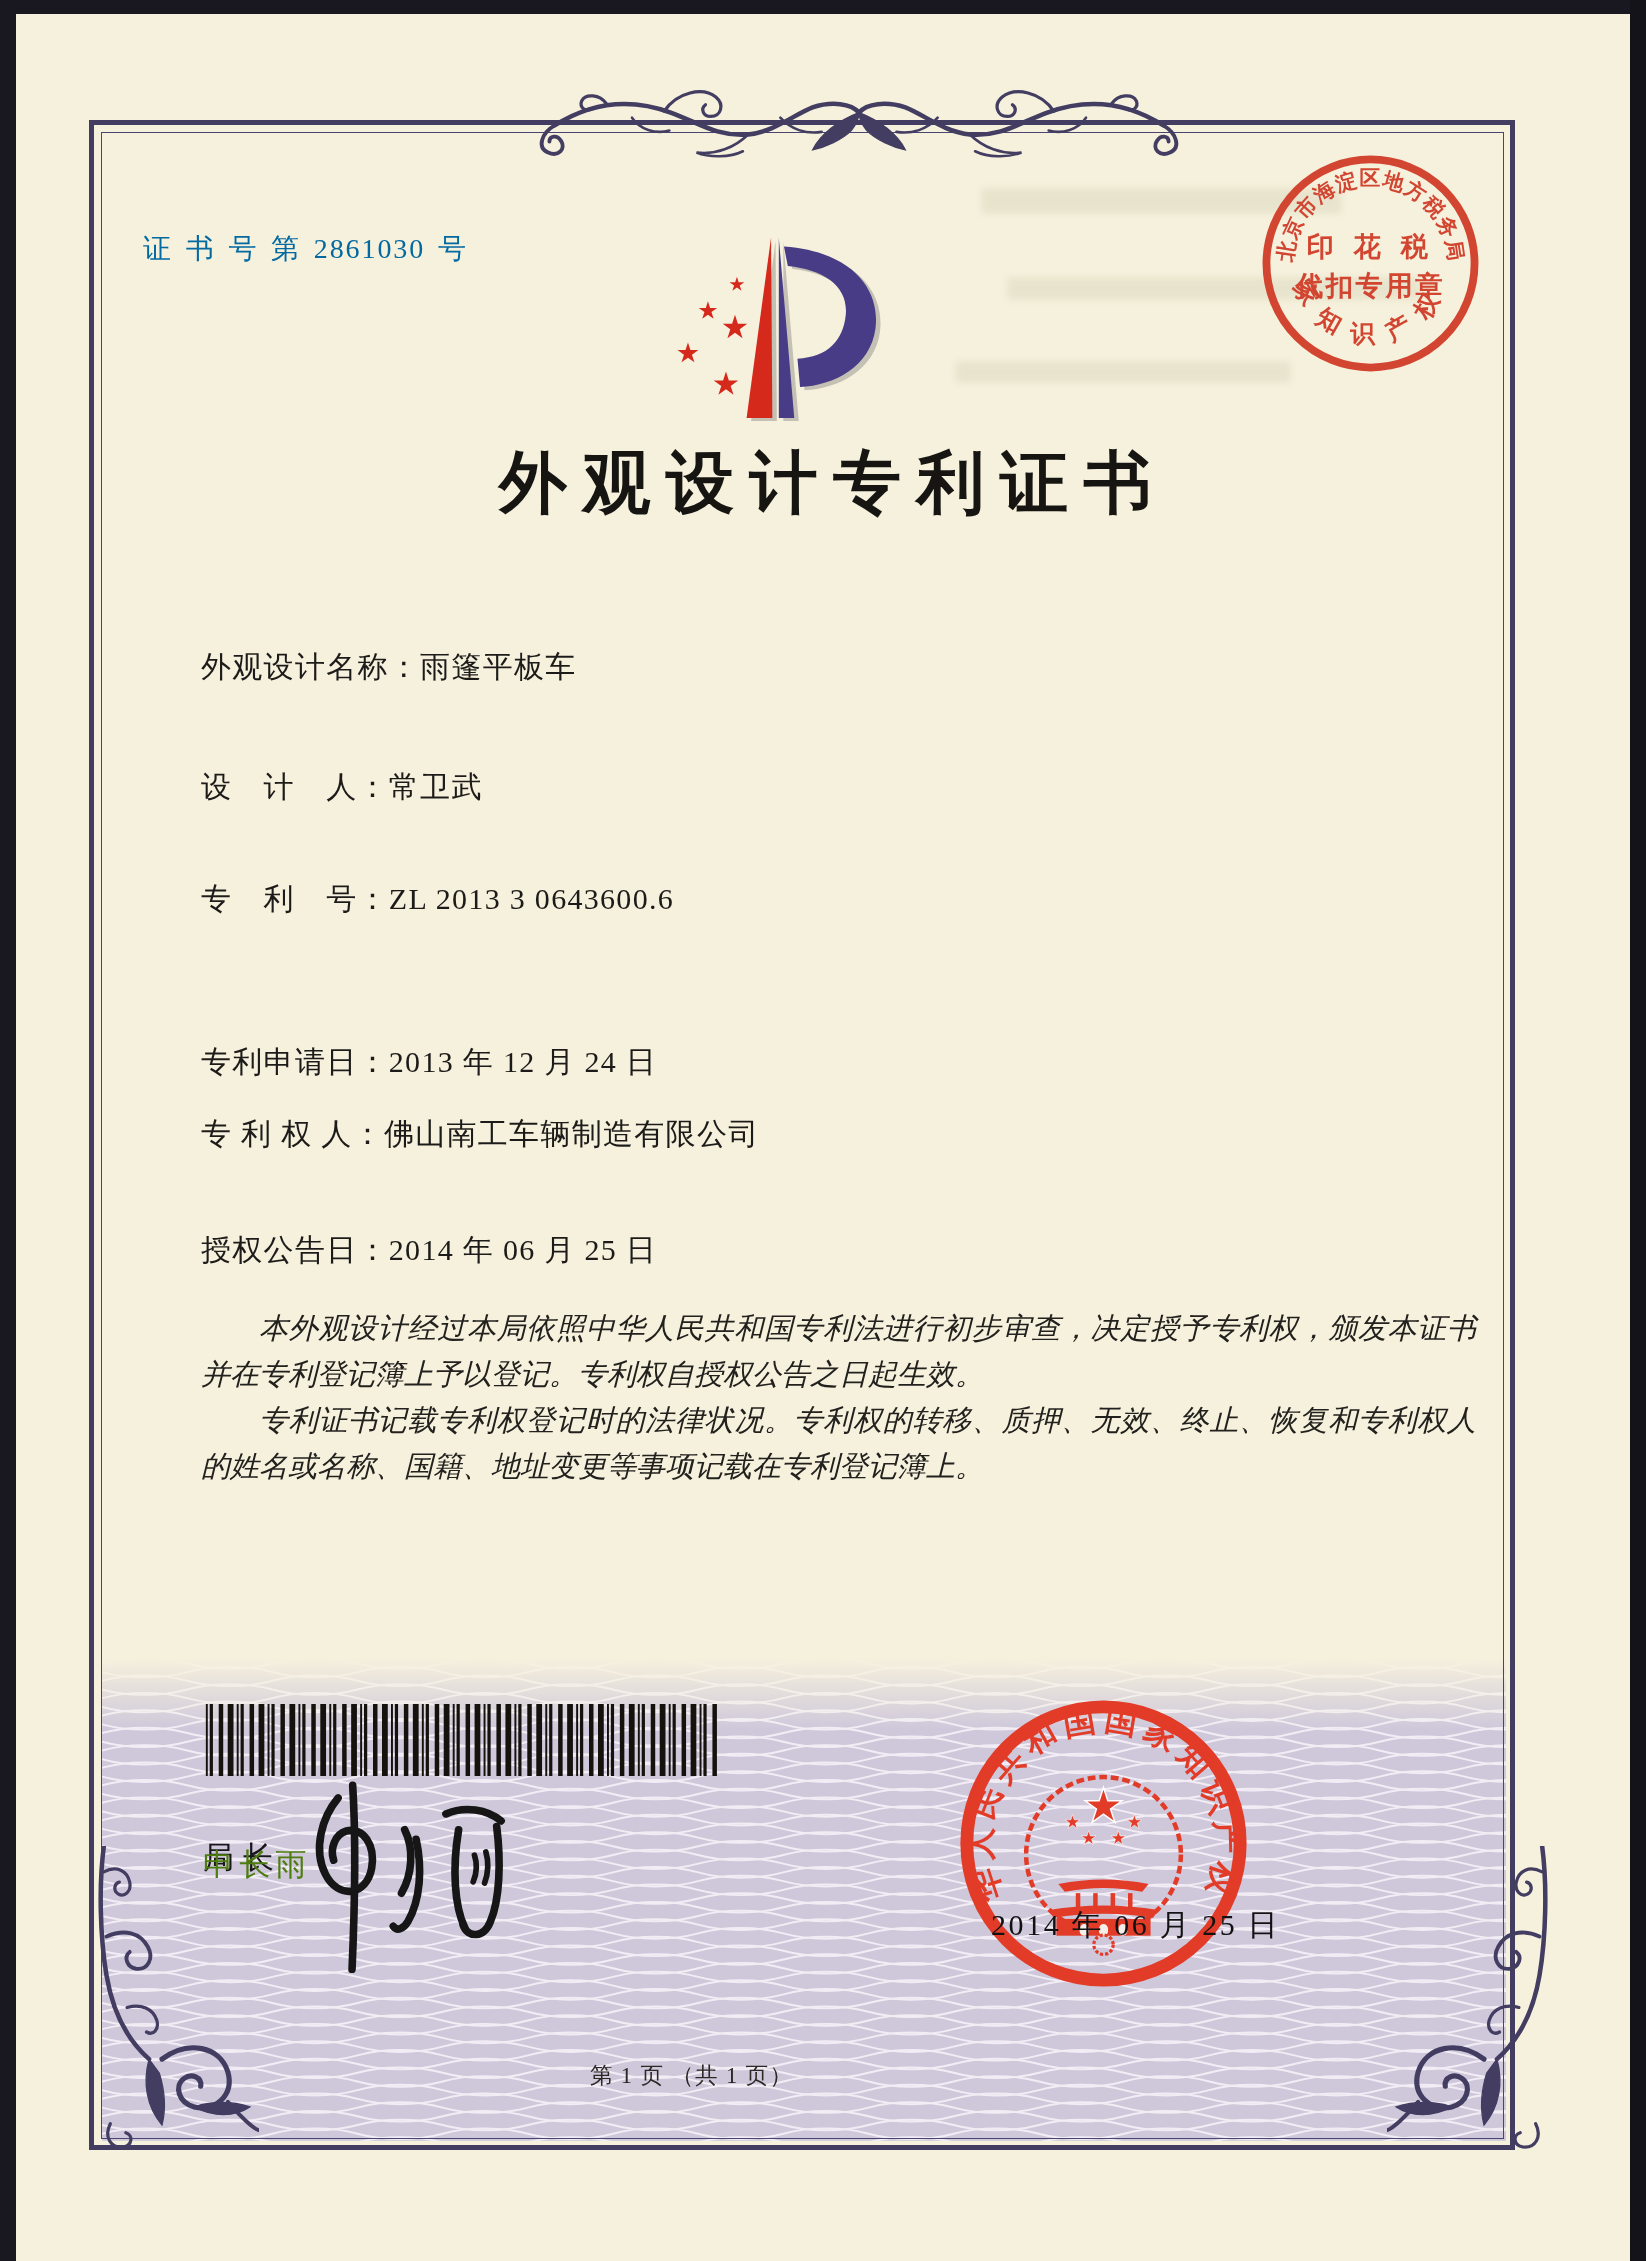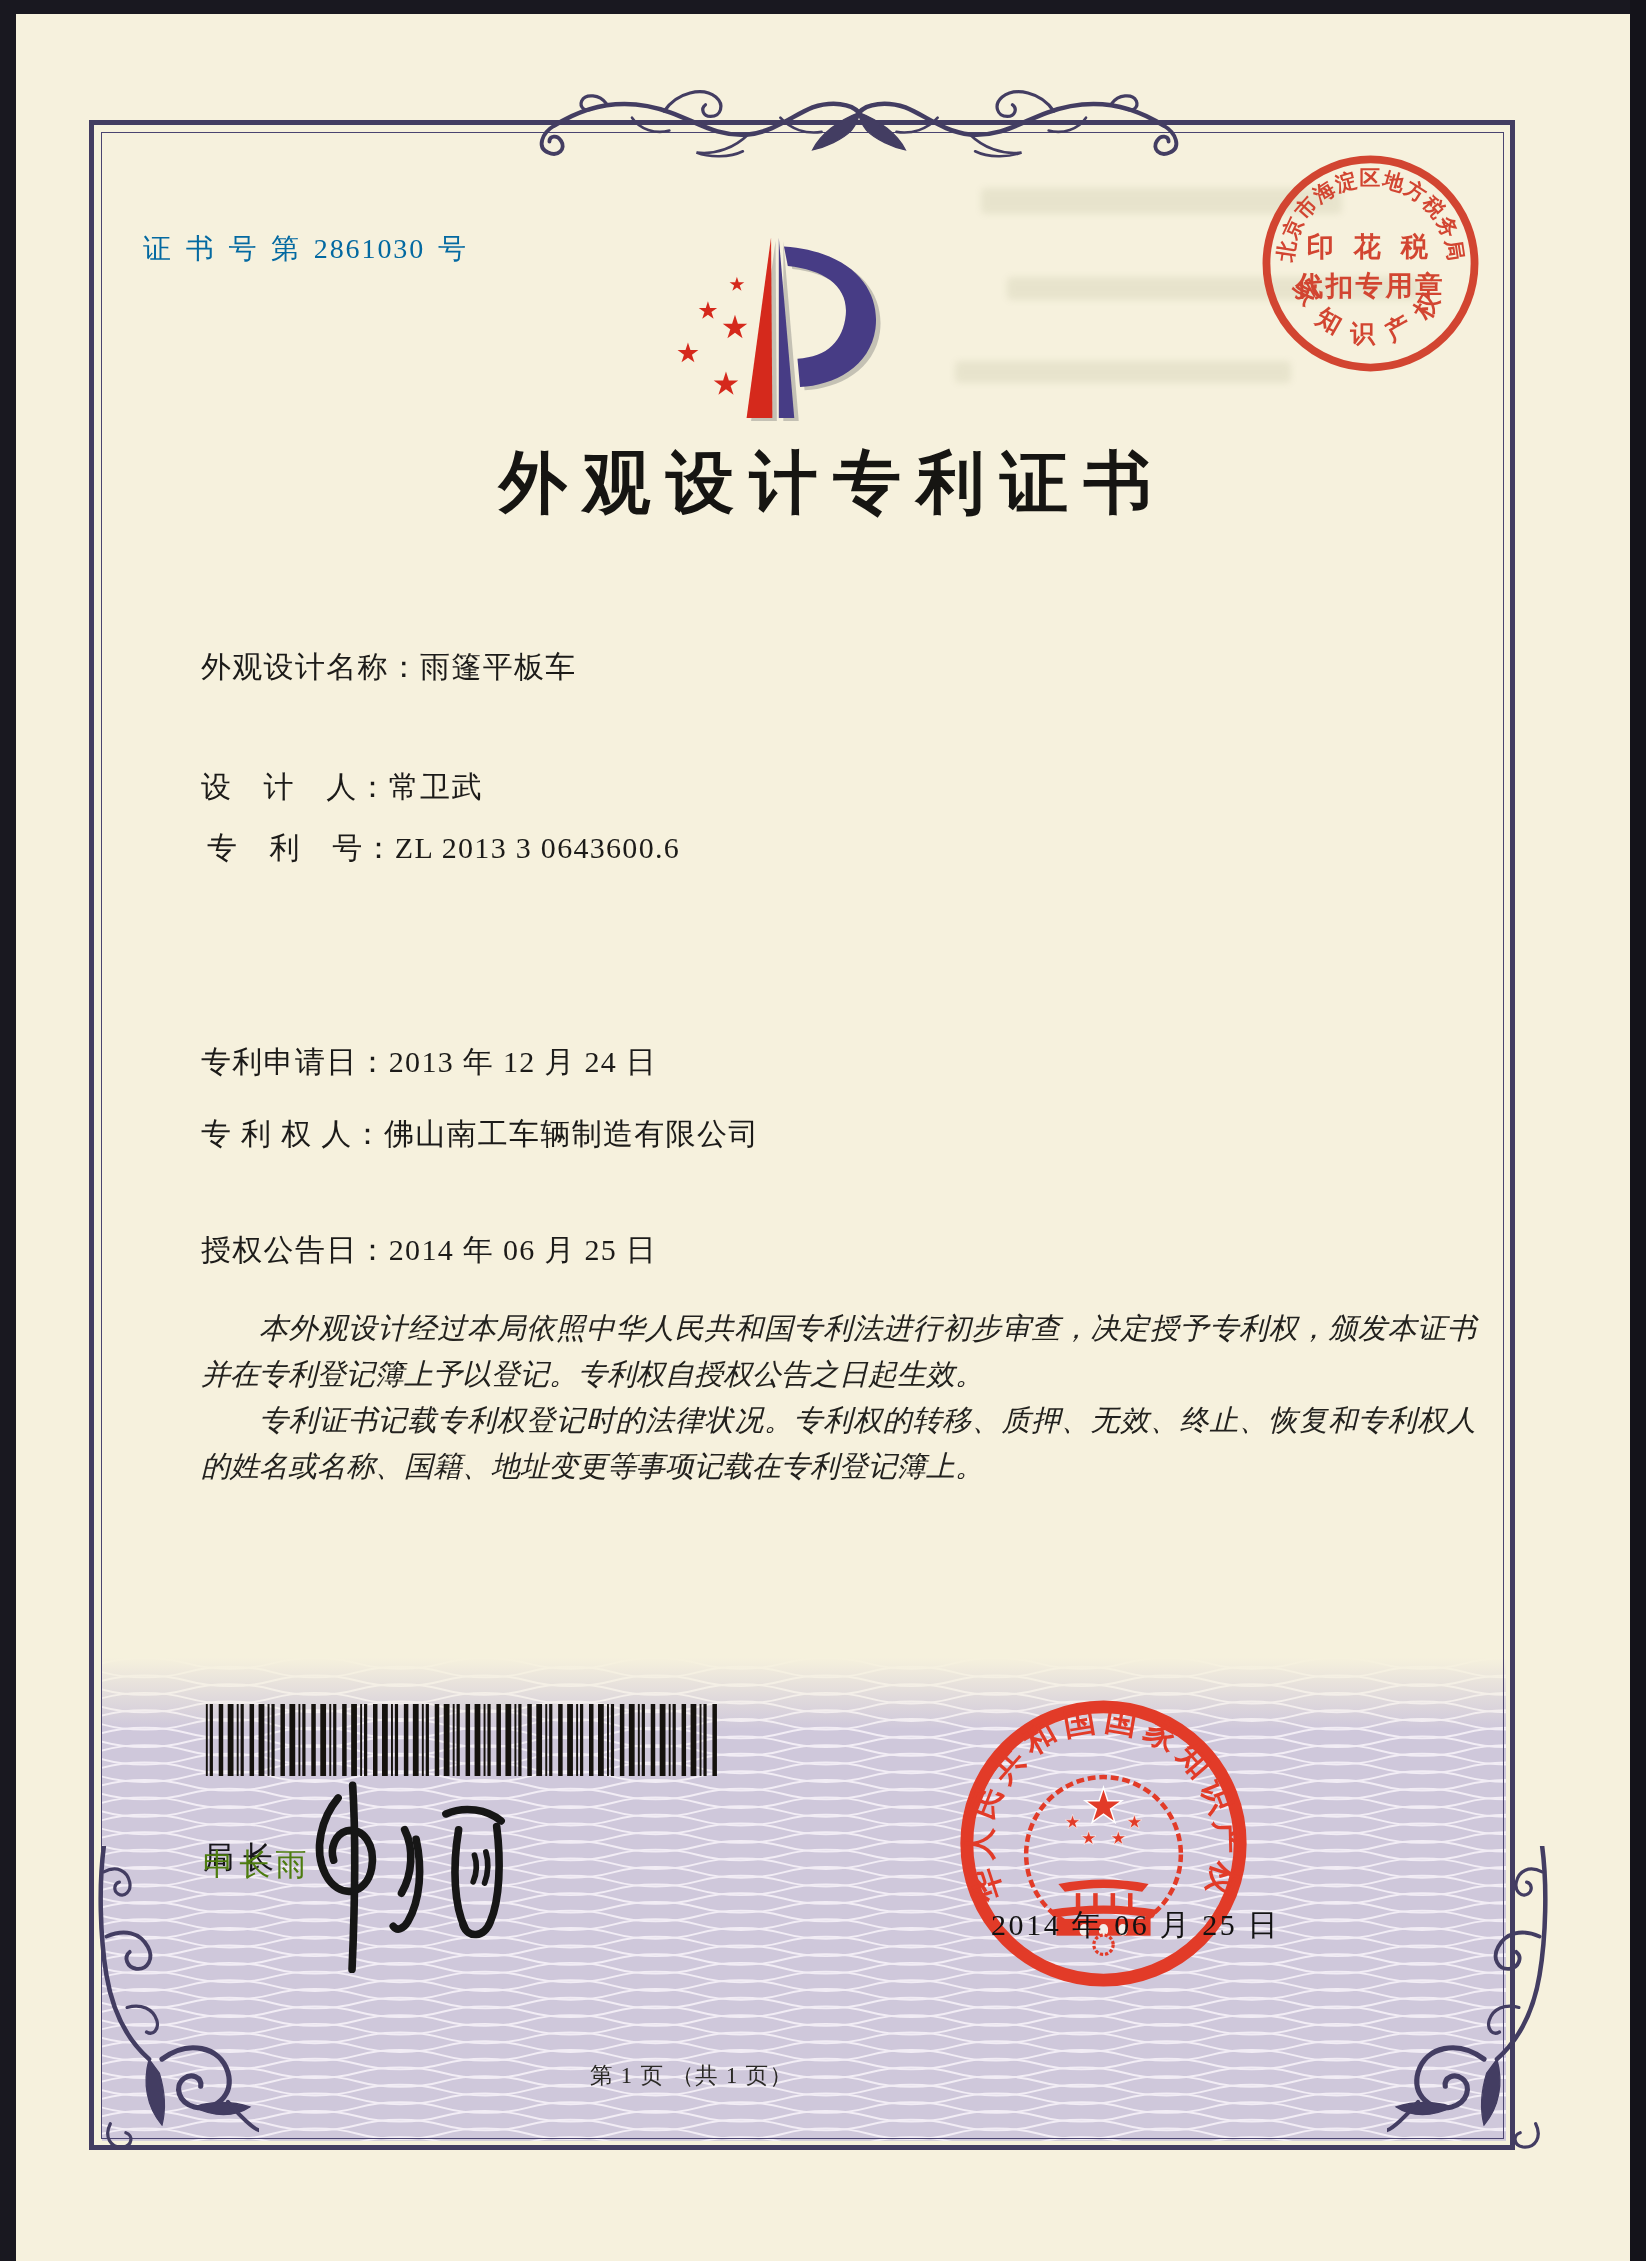--- a/index.html
+++ b/index.html
@@ -40,21 +40,21 @@
 
   .title{
     position:absolute;left:89px;top:438px;width:1426px;
     text-align:center;font-size:68px;font-weight:bold;letter-spacing:15.5px;
     color:#161512;white-space:nowrap;padding-left:31px;
   }
 
   .stamp{position:absolute;left:1258px;top:151px;width:225px;height:225px;}
 
   .field-row{position:absolute;left:201px;font-size:30px;white-space:nowrap;color:#1c1b19;}
-  .row-0{top:647px;} .row-1{top:767px;} .row-2{top:828px;margin-left:6px;}
+  .row-0{top:647px;} .row-1{top:767px;} .row-2{top:879px;}
   .row-3{top:998px;margin-top:44px;} .row-4{top:1114px;} .row-5{top:1230px;}
   .field-label{letter-spacing:1.3px;}
   .field-value{letter-spacing:1.3px;}
 
   .body-text{
     position:absolute;left:201px;top:1305px;width:1275px;
     font-size:29px;line-height:46px;text-align:justify;color:#22211e;
   }
   .body-text p{margin:0;text-indent:2em;font-style:italic;}
 

